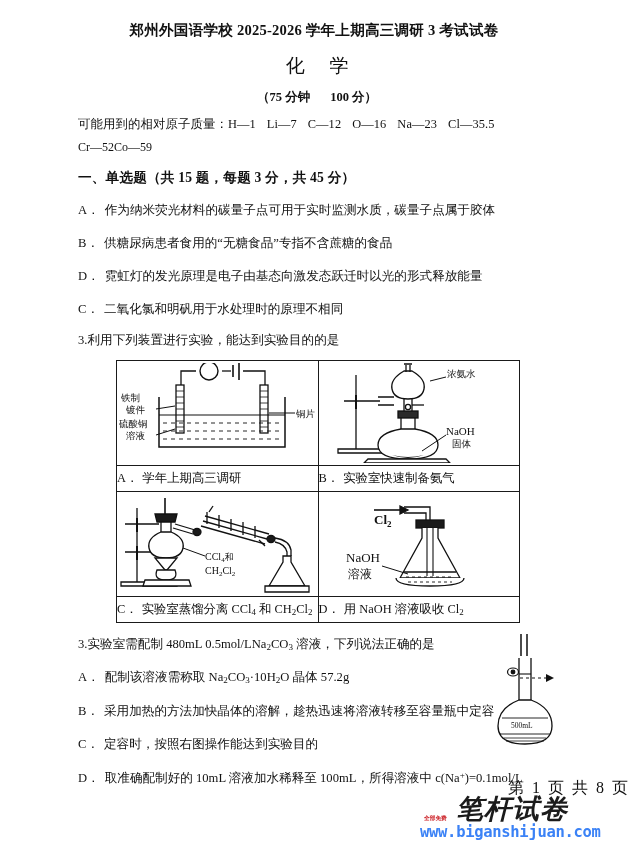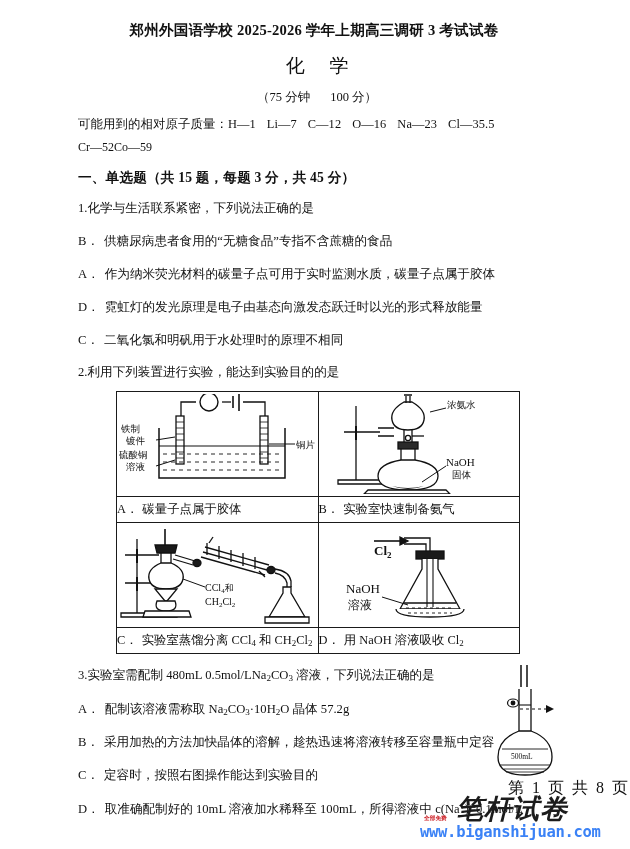--- a/index.html
+++ b/index.html
@@ -44,20 +44,21 @@
     font-size: 19px;
     font-weight: normal;
     letter-spacing: 10px;
     margin-top: 11px;
     text-indent: 10px;
   }
   .exam-meta {
     text-align: center;
     font-size: 12.5px;
     margin-top: 10px;
+    font-weight: bold;
   }
   .exam-meta .gap { display: inline-block; width: 20px; }
 
   .atomic-line {
     font-size: 12.4px;
     line-height: 1.95;
     margin-top: 6px;
     letter-spacing: 0.1px;
   }
   .atomic-line .sp { display: inline-block; width: 11px; }
@@ -193,36 +194,35 @@
 
     <div class="atomic-line">
       <span>可能用到的相对原子质量：</span><span>H—1</span><span class="sp"></span><span>Li—7</span><span class="sp"></span><span>C—12</span><span class="sp"></span><span>O—16</span><span class="sp"></span><span>Na—23</span><span class="sp"></span><span>Cl—35.5</span>
     </div>
     <div class="atomic-line2">
       <span>Cr—52</span><span class="sp"></span><span>Co—59</span>
     </div>
 
     <div class="section-head">一、单选题（共 15 题，每题 3 分，共 45 分）</div>
 
-    <div class="q-stem">1.化学与生活联系紧密，下列说法正确的是</div>
-
+
+    <div class="opt">
+      <span class="lbl">A．</span><span>作为纳米荧光材料的碳量子点可用于实时监测水质，碳量子点属于胶体</span>
+    </div>
     <div class="opt">
       <span class="lbl">B．</span><span>供糖尿病患者食用的“无糖食品”专指不含蔗糖的食品</span>
     </div>
     <div class="opt">
-      <span class="lbl">A．</span><span>作为纳米荧光材料的碳量子点可用于实时监测水质，碳量子点属于胶体</span>
-    </div>
-    <div class="opt">
       <span class="lbl">D．</span><span>霓虹灯的发光原理是电子由基态向激发态跃迁时以光的形式释放能量</span>
     </div>
     <div class="opt">
       <span class="lbl">C．</span><span>二氧化氯和明矾用于水处理时的原理不相同</span>
     </div>
 
-    <div class="q-stem">2.利用下列装置进行实验，能达到实验目的的是</div>
+    <div class="q-stem">3.利用下列装置进行实验，能达到实验目的的是</div>
 
     <div class="appt-wrap">
       <table class="appt">
         <tbody>
             <tr>
 
           <td class="fig">
             <svg width="196" height="100" viewBox="0 0 196 100">
               <g fill="none" stroke="#111" stroke-width="1.3">
 
@@ -303,21 +303,21 @@
               <g font-family="DejaVu Sans, sans-serif" font-size="9.5" fill="#111">
                 <text x="113" y="14">浓氨水</text>
                 <text x="112" y="72" font-family="Liberation Serif, serif" font-size="11">NaOH</text>
                 <text x="118" y="84">固体</text>
               </g>
             </svg>
           </td>
         </tr>
         <tr>
           <td class="cap">
-            <span class="lbl">A．</span><span>碳量子点属于胶体</span>
+            <span class="lbl">A．</span><span>学年上期高三调研</span>
           </td>
           <td class="cap">
             <span class="lbl">B．</span><span>实验室快速制备氨气</span>
           </td>
         </tr>
         <tr>
 
           <td class="fig">
             <svg width="196" height="100" viewBox="0 0 196 100">
               <g fill="none" stroke="#111" stroke-width="1.3">

